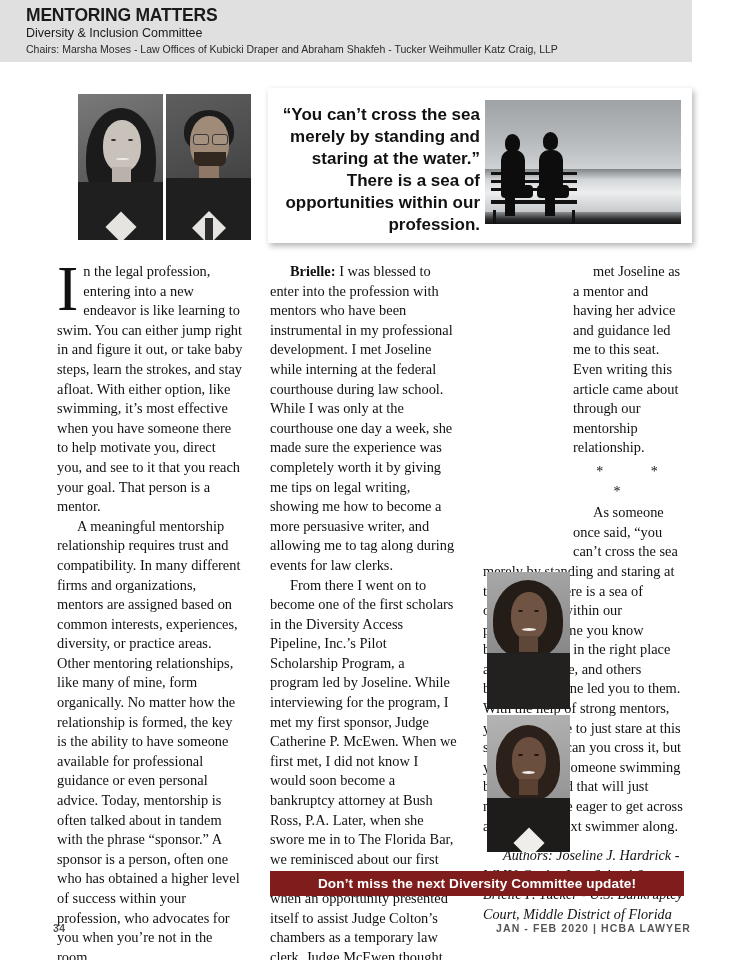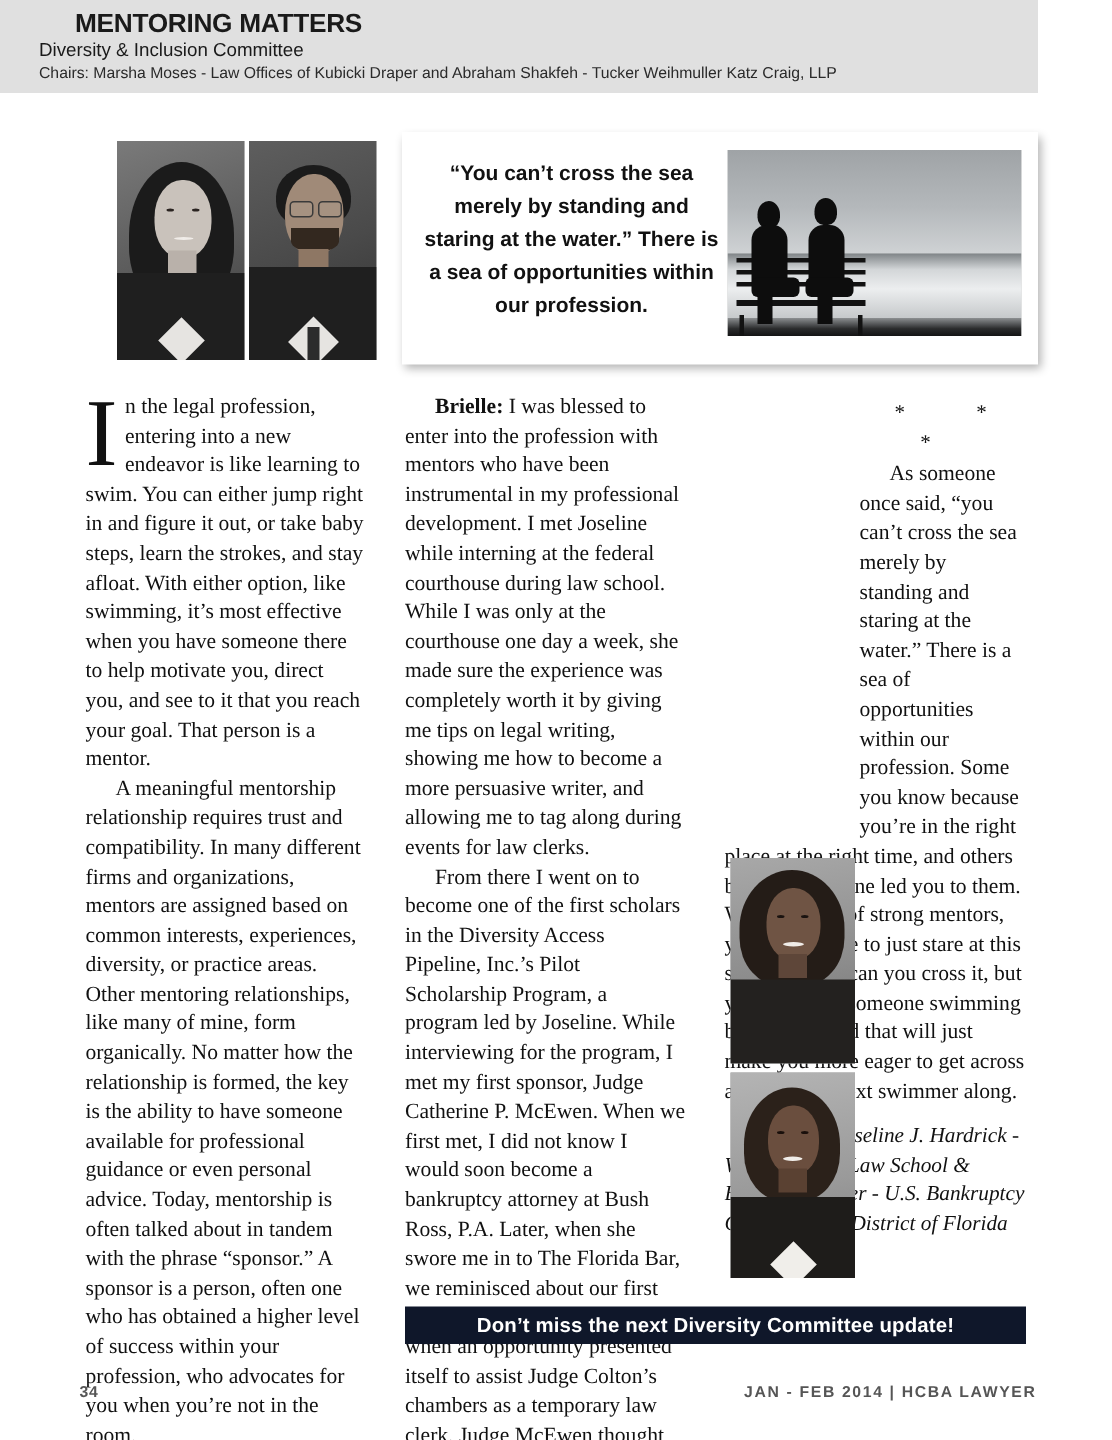--- a/index.html
+++ b/index.html
@@ -25,21 +25,20 @@
     background: #e0e0e0;
   }
   .header-title {
     position: absolute;
     left: 26px; top: 5px;
     font-family: "Liberation Sans", sans-serif;
     font-weight: bold;
     font-size: 17.5px;
     letter-spacing: -0.2px;
     color: #1a1a1a;
-    margin-left: 24px;
   }
   .header-subtitle {
     position: absolute;
     left: 26px; top: 26px;
     font-family: "Liberation Sans", sans-serif;
     font-size: 12.5px;
     color: #1a1a1a;
   }
   .header-chairs {
     position: absolute;
@@ -124,24 +123,24 @@
     position: absolute;
     left: 268px; top: 88px;
     width: 424px; height: 155px;
     background: #ffffff;
     box-shadow: 2px 3px 6px rgba(0,0,0,0.30);
   }
   .quote-text {
     position: absolute;
     left: 14px; top: 16px;
     width: 198px;
-    text-align: center;
+    text-align: right;
     font-family: "Liberation Sans", sans-serif;
     font-weight: bold;
-    font-size: 14px;
+    font-size: 17px;
     line-height: 22px;
     color: #111111;
   }
   .beach-photo {
     position: absolute;
     right: 11px; top: 12px;
     width: 196px; height: 124px;
     overflow: hidden;
     background: #c9cbcc;
   }
@@ -251,21 +250,21 @@
     font-size: 14.2px;
     line-height: 19.6px;
     padding-top: 10px;
   }
 
   
   .promo-banner {
     position: absolute;
     left: 270px; top: 871px;
     width: 414px; height: 25px;
-    background: #0f172a;
+    background: #7f1d1d;
     display: flex;
     align-items: center;
     justify-content: center;
   }
   .promo-text {
     font-family: "Liberation Sans", sans-serif;
     font-weight: bold;
     font-size: 13.6px;
     color: #ffffff;
     letter-spacing: 0.1px;
@@ -357,20 +356,21 @@
 
 </div>
 
 <div class="col col-2">
   <p><span class="speaker">Brielle:</span><span> I was blessed to enter into the profession with mentors who have been instrumental in my professional development. I met Joseline while interning at the federal courthouse during law school. While I was only at the courthouse one day a week, she made sure the experience was completely worth it by giving me tips on legal writing, showing me how to become a more persuasive writer, and allowing me to tag along during events for law clerks.</span></p>
   <p>From there I went on to become one of the first scholars in the Diversity Access Pipeline, Inc.’s Pilot Scholarship Program, a program led by Joseline. While interviewing for the program, I met my first sponsor, Judge Catherine P. McEwen. When we first met, I did not know I would soon become a bankruptcy attorney at Bush Ross, P.A. Later, when she swore me in to The Florida Bar, we reminisced about our first encounter. A few weeks later, when an opportunity presented itself to assist Judge Colton’s chambers as a temporary law clerk, Judge McEwen thought of me and encouraged me to apply. Now I serve as a federal judicial law clerk. As I reflect on my years in law school, I know that having</p>
 </div>
 
 <div class="col col-3">
   <div class="wrap-float"></div>
+  <p>met Joseline as a mentor and having her advice and guidance led me to this seat. Even writing this article came about through our mentorship relationship.</p>
   <p class="stars">*  *  *</p>
   <p>As someone once said, “you can’t cross the sea merely by standing and staring at the water.” There is a sea of opportunities within our profession. Some you know because you’re in the right place at the right time, and others because someone led you to them. With the help of strong mentors, you won’t have to just stare at this sea. Not only, can you cross it, but you will have someone swimming beside you, and that will just make you more eager to get across and help the next swimmer along.</p>
   <p class="authors-credit">Authors: Joseline J. Hardrick - WMU-Cooley Law School &amp; Brielle F. Tucker - U.S. Bankruptcy Court, Middle District of Florida</p>
 </div>
 
 <div class="author-photos">
   <div class="author-photo">
     <div class="portrait-bg" style="background:linear-gradient(170deg,#a8a8a8 0%,#8c8c8c 55%,#6f6f6f 100%);"></div>
     <div class="p-hair" style="left:6px;top:8px;width:70px;height:78px;background:#241c17;"></div>
     <div class="p-face dark" style="left:24px;top:20px;width:36px;height:48px;background:#6f5444;"></div>
@@ -391,13 +391,13 @@
     <div class="p-body" style="height:54px;background:#1e1c1a;"></div>
     <div class="p-shirt" style="left:31px;bottom:-2px;width:22px;height:22px;background:#f0eeea;"></div>
   </div>
 </div>
 
 <div class="promo-banner">
   <span class="promo-text">Don’t miss the next Diversity Committee update!</span>
 </div>
 
 <div class="footer-page">34</div>
-<div class="footer-issue">JAN - FEB 2014  |  HCBA LAWYER</div>
+<div class="footer-issue">JAN - FEB 2020  |  HCBA LAWYER</div>
 
 </body></html>

